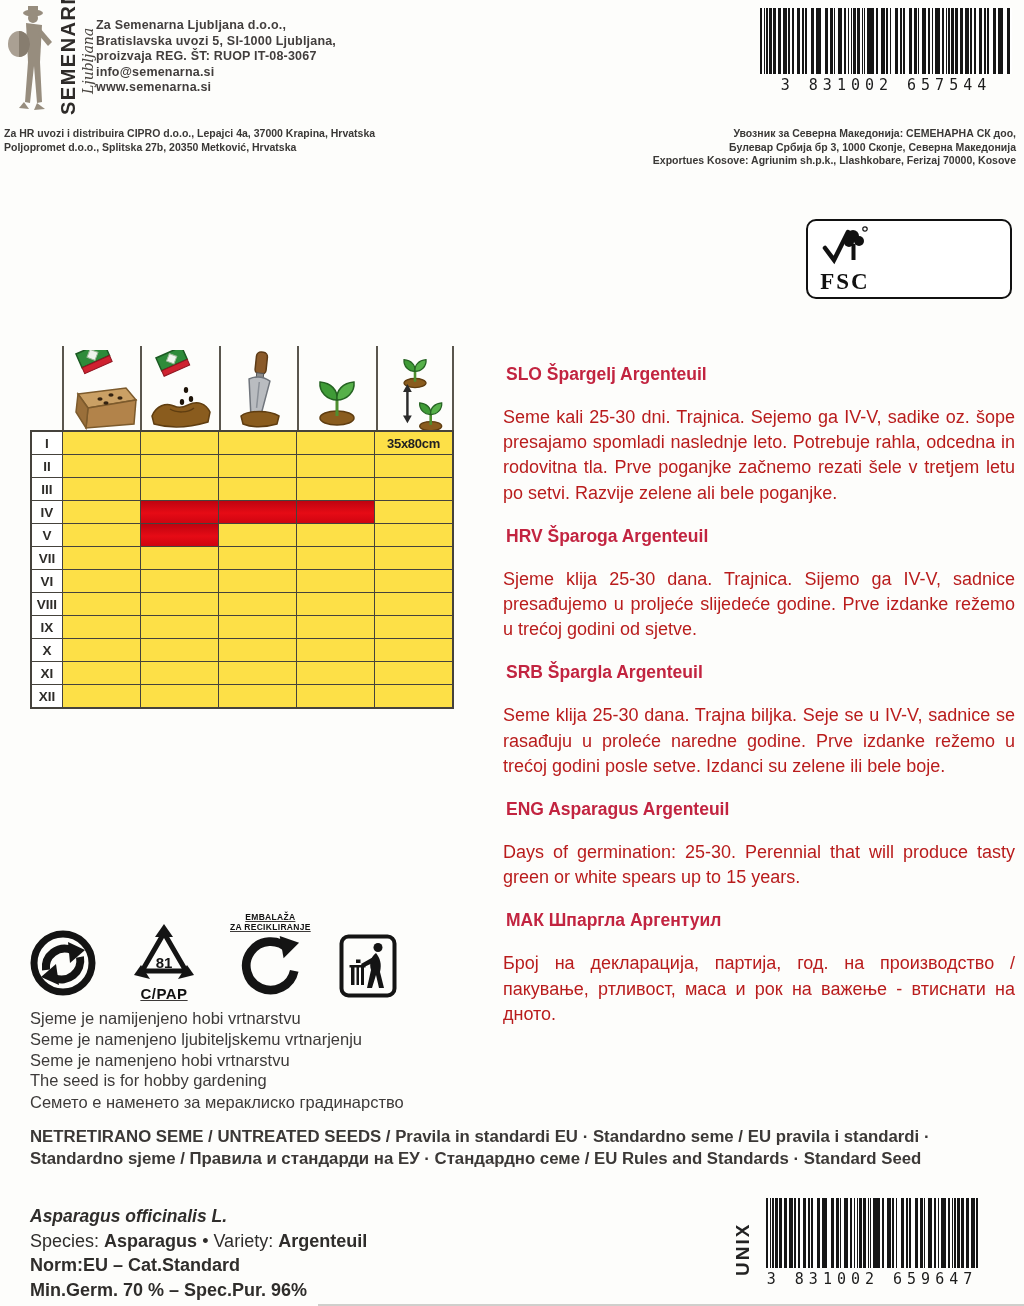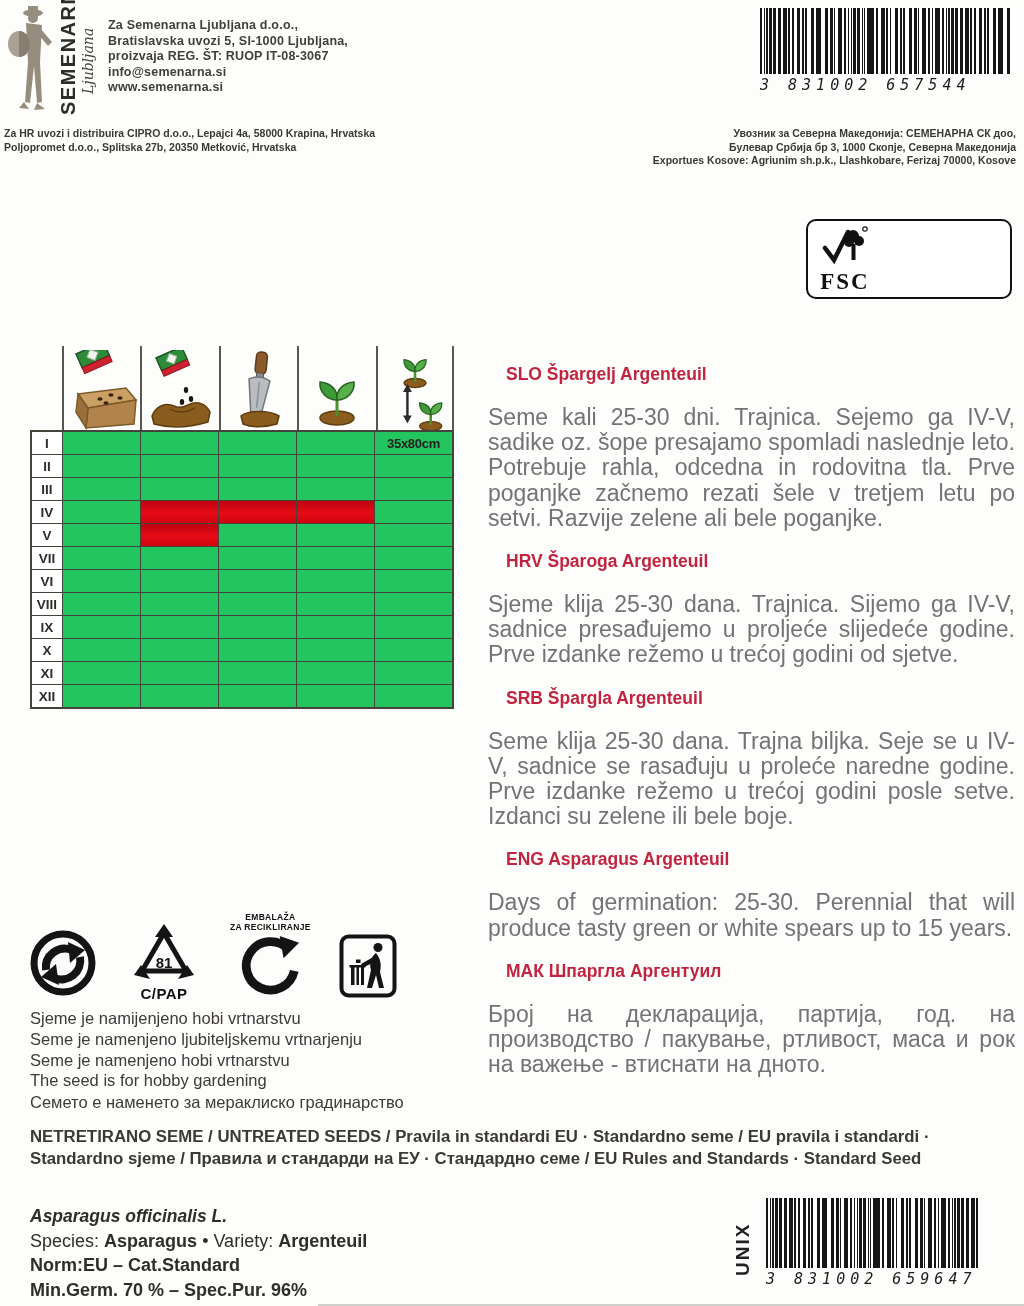--- a/index.html
+++ b/index.html
@@ -5,25 +5,25 @@
   html,body{margin:0;padding:0;background:#ffffff;}
   .page{position:relative;width:1024px;height:1306px;background:#fdfdfb;overflow:hidden;
         font-family:"Liberation Sans",sans-serif;color:#3d3a39;}
 
   
   .sower{position:absolute;left:6px;top:4px;}
   .brand-wrap{position:absolute;left:57px;top:4px;height:112px;display:flex;align-items:center;}
   .vert{writing-mode:vertical-rl;transform:rotate(180deg);display:inline-block;height:110px;text-align:center;}
   .brand-name{font-weight:800;font-size:20px;letter-spacing:1.5px;color:#2e2b29;}
   .brand-city{font-family:"DejaVu Serif",serif;font-style:italic;font-size:14px;color:#4a4641;margin-top:2px;}
-  .addr{position:absolute;left:108px;top:18px;font-size:12.5px;line-height:15.5px;font-weight:600;
+  .addr{position:absolute;left:96px;top:18px;font-size:12.5px;line-height:15.5px;font-weight:600;
         color:#423e3d;letter-spacing:.2px;}
 
   
-  .barcode{position:absolute;font-style:italic;}
+  .barcode{position:absolute;text-align:center;}
   .bars{width:100%;background-color:#fff;
     background-image:
       repeating-linear-gradient(90deg,#161616 0 2px,transparent 2px 4px,#161616 4px 5px,transparent 5px 9px,#161616 9px 12px,transparent 12px 14px),
       repeating-linear-gradient(90deg,#161616 0 1px,transparent 1px 6px,#161616 6px 8px,transparent 8px 13px);}
   .digits{font-family:"DejaVu Sans Mono",monospace;font-size:15px;letter-spacing:5px;color:#1c1c1c;margin-top:2px;}
   .bc-top{left:760px;top:8px;width:252px;}
   .bc-top .bars{height:66px;}
   .bc-bottom{left:766px;top:1198px;width:212px;}
   .bc-bottom .bars{height:70px;}
   .unix{position:absolute;left:732px;top:1204px;height:90px;font-weight:700;font-size:19px;
@@ -49,34 +49,34 @@
   .cal{position:absolute;left:30px;top:346px;width:428px;}
   .cal-icons{display:flex;margin-left:31.5px;height:84px;}
   .icol{width:78.5px;box-sizing:border-box;border-left:2px solid #5a564e;display:flex;
         align-items:flex-end;justify-content:center;}
   .icol:last-child{border-right:2px solid #5a564e;}
   .cal-table{border:2px solid #45423c;display:inline-block;background:#f1e2d0;}
   .cal-row{display:flex;height:22px;border-bottom:1.5px solid #45423c;}
   .cal-row:last-child{border-bottom:none;}
   .cal-lab{width:30px;background:#fff;border-right:1.5px solid #45423c;display:flex;align-items:center;
            justify-content:center;font-weight:700;font-size:13.5px;color:#2e2c29;}
-  .cal-cell{width:77px;background:#22c55e;border-right:1.5px solid #45423c;position:relative;}
+  .cal-cell{width:77px;background:#fde047;border-right:1.5px solid #45423c;position:relative;}
   .cal-cell:last-child{border-right:none;}
   .cal-cell.red{background:linear-gradient(180deg,#bf0310,#e60b15 55%,#cf0410);}
   .spacing-label{position:absolute;inset:0;display:flex;align-items:center;justify-content:center;
                  font-weight:700;font-size:13px;color:#222;letter-spacing:-.3px;}
 
   
   .desc{position:absolute;left:488px;top:344px;width:527px;}
   .desc h3{margin:18px;font-size:17.5px;line-height:25px;font-weight:700;color:#c22440;}
-  .desc p{margin:0 0 1px 0;font-size:23px;line-height:25.2px;text-align:justify;color:#737373;font-weight:500;}
+  .desc p{margin:0 0 1px 15px;font-size:18px;line-height:25.2px;text-align:justify;color:#b91c1c;font-weight:500;}
 
   
   .recycle{position:absolute;left:28px;top:912px;display:flex;align-items:flex-end;gap:28px;}
-  .ric{text-align:center;}
+  .ric{text-align:center;text-decoration:underline;}
   .cpap-mat{font-weight:800;font-size:15px;color:#111;margin-top:-4px;letter-spacing:.5px;}
   .emb-cap{font-size:8.5px;font-weight:700;line-height:10px;letter-spacing:.3px;color:#111;margin-bottom:2px;}
 
   
   .hobby{position:absolute;left:30px;top:1008px;font-size:16.5px;line-height:20.8px;font-weight:500;color:#3d3a39;}
   .hobby .cyr{margin-top:1px;}
   .untreated{position:absolute;left:30px;top:1126px;font-size:16.8px;line-height:22px;font-weight:700;color:#3b3836;}
 
   .bottom-info{position:absolute;left:30px;top:1204px;font-size:18px;line-height:24.5px;color:#2f2d2b;}
   .latin{font-style:italic;font-weight:700;font-size:17.5px;}
@@ -119,21 +119,21 @@
     <div>info@semenarna.si</div>
     <div>www.semenarna.si</div>
   </div>
 
   <div class="barcode bc-top">
     <div class="bars"></div>
     <div class="digits">3 831002 657544</div>
   </div>
 
   <div class="dist dist-left">
-    <div>Za HR uvozi i distribuira CIPRO d.o.o., Lepajci 4a, 58000 Krapina, Hrvatska</div>
+    <div>Za HR uvozi i distribuira CIPRO d.o.o., Lepajci 4a, 37000 Krapina, Hrvatska</div>
     <div>Poljopromet d.o.o., Splitska 27b, 20350 Metković, Hrvatska</div>
   </div>
   <div class="dist dist-right">
     <div>Увозник за Северна Македонија: СЕМЕНАРНА СК доо,</div>
     <div>Булевар Србија бр 3, 1000 Скопје, Северна Македонија</div>
     <div>Exportues Kosove: Agriunim sh.p.k., Llashkobare, Ferizaj 70000, Kosove</div>
   </div>
 
   <div class="fsc">
     <div class="fsc-left">

